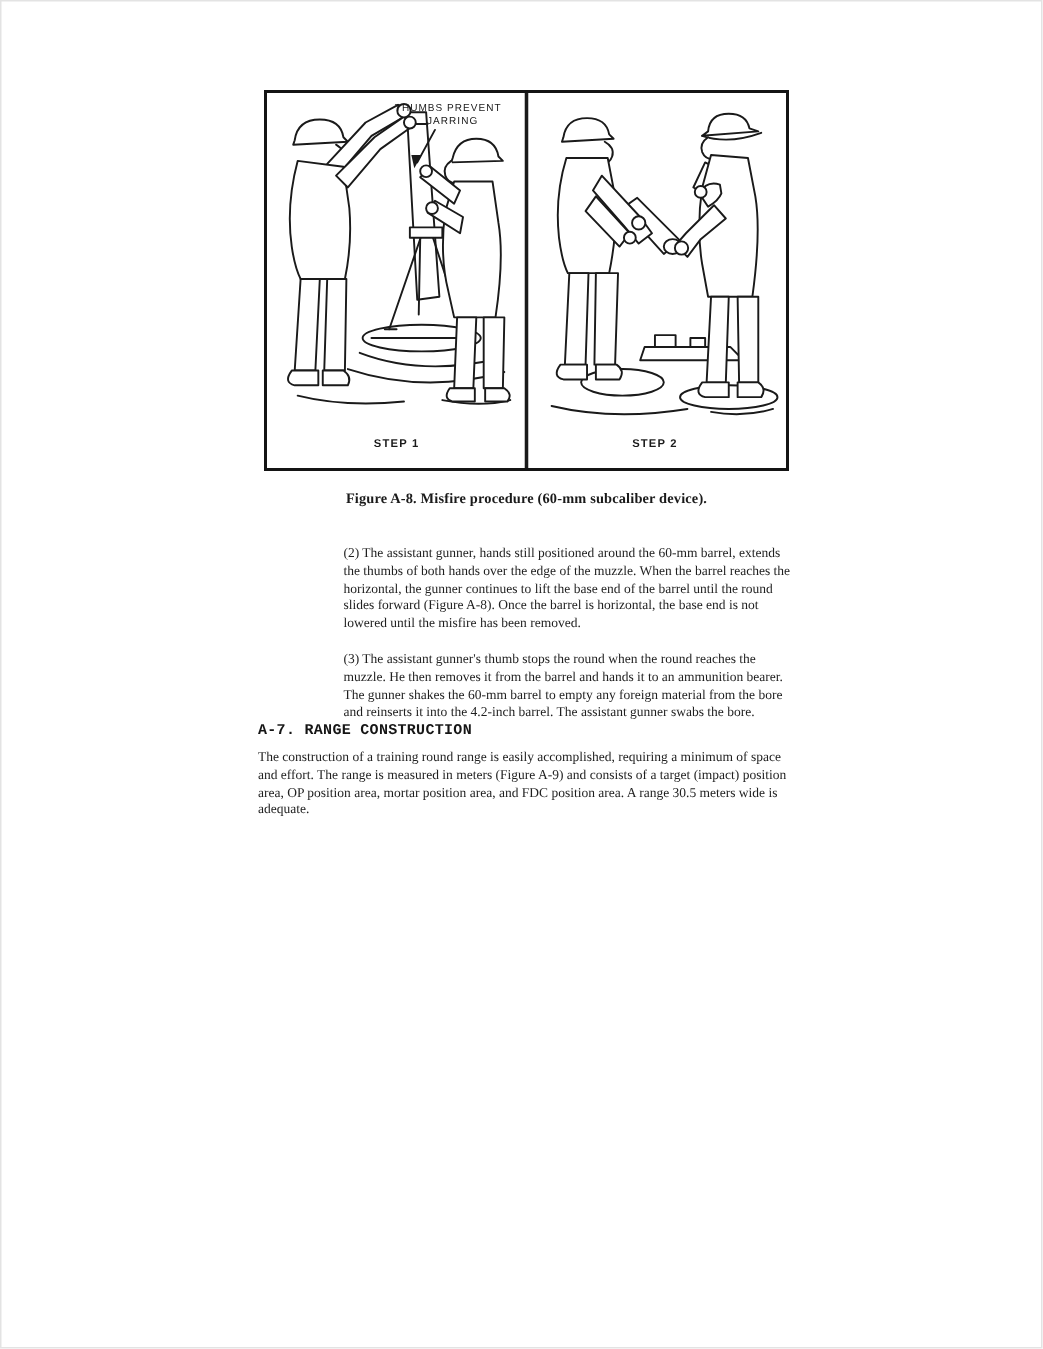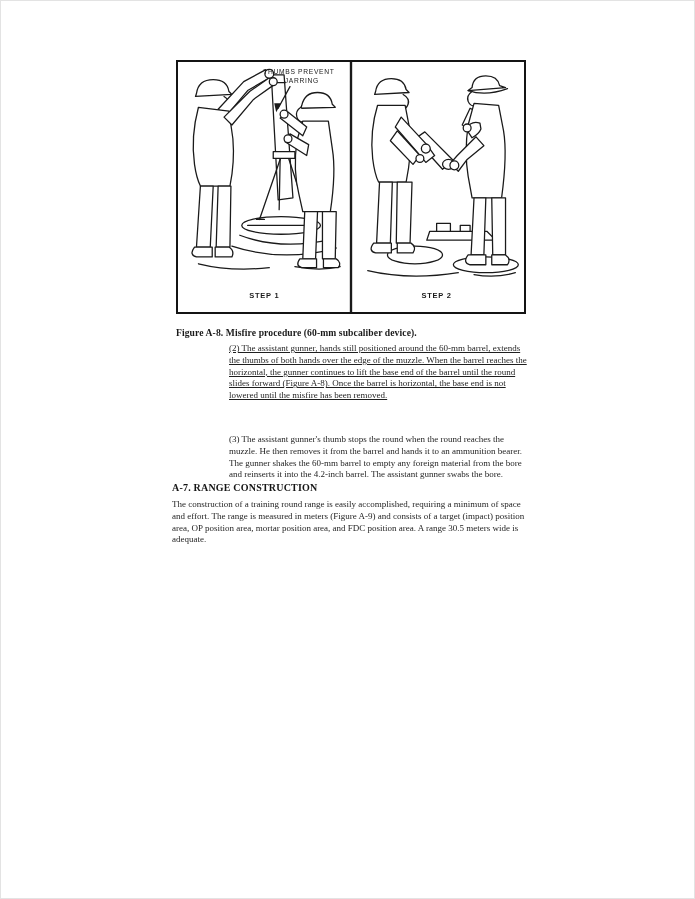--- a/index.html
+++ b/index.html
@@ -22,43 +22,45 @@
     left:175px;top:59px;
     width:350px;height:254px;
     border:2px solid #141414;
     box-sizing:border-box;
     background:#ffffff;
   }
   .figurebox svg{display:block;width:100%;height:100%;}
   .fig-caption{
     position:absolute;
     left:175px;top:326px;width:350px;
+    text-align:center;
     font-weight:bold;
     font-size:9.6px;
     letter-spacing:.1px;
     color:#1a1a1a;
     white-space:nowrap;
   }
   .para{
     position:absolute;
     font-size:9px;
     line-height:11.8px;
     color:#1f1f1f;
     text-align:left;
   }
   .para.indented{left:228px;width:299px;}
-  #para2{top:333px;text-decoration:underline;}
+  #para2{top:353px;}
   #para3{top:424px;}
   .section-heading{
     position:absolute;
     left:171px;top:481px;
     font-size:10px;
     font-weight:bold;
     letter-spacing:.2px;
     color:#151515;
+    font-family:Liberation Mono, monospace;
   }
   #section-para{left:171px;top:489px;width:356px;}
   .svgtext{
     font-family:"Liberation Sans", sans-serif;
     fill:#1a1a1a;
   }
   .ann{font-size:6.8px;letter-spacing:.7px;}
   .steplabel{font-size:7.6px;font-weight:bold;letter-spacing:.8px;}
 </style>
 </head>

